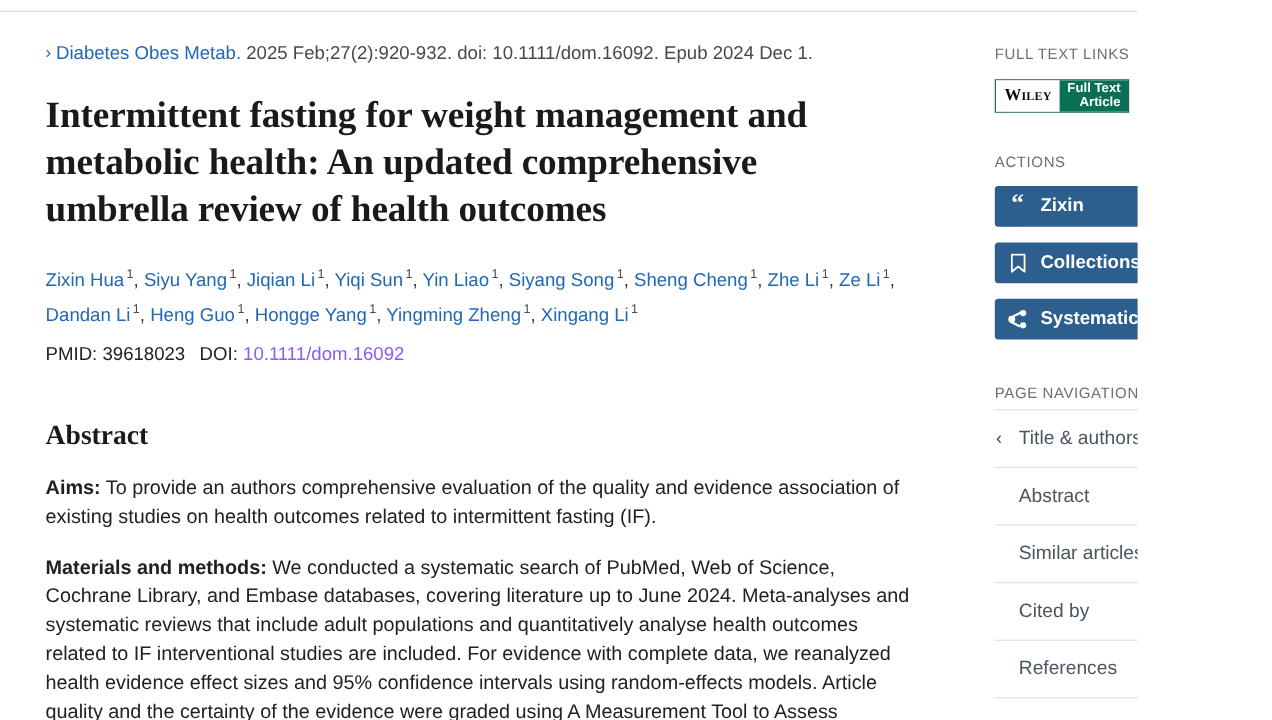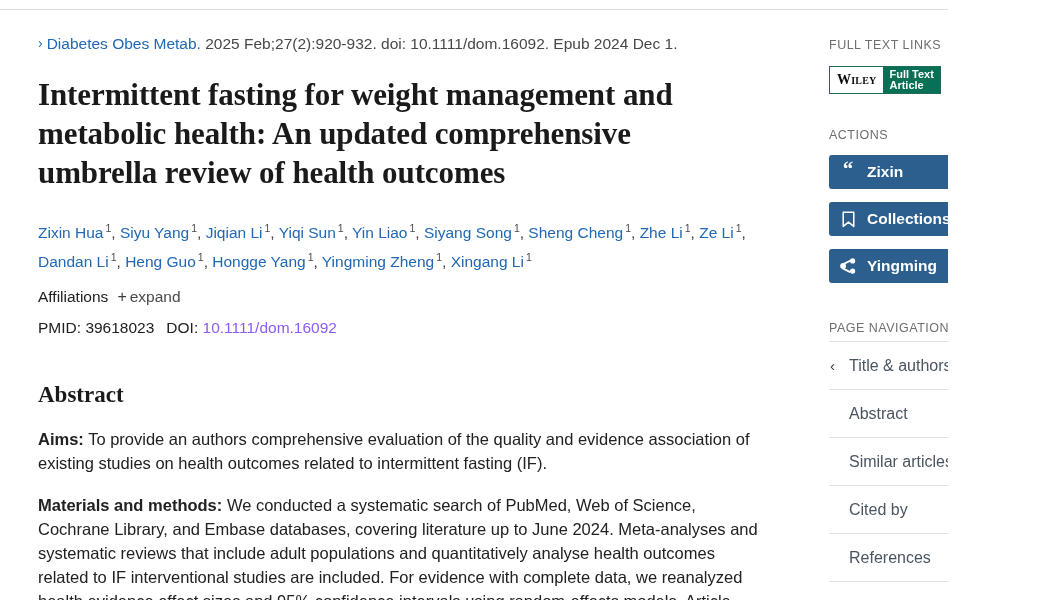--- a/index.html
+++ b/index.html
@@ -174,21 +174,21 @@
     font-family: "Liberation Serif", "DejaVu Serif", serif;
     font-weight: bold;
     font-size: 14px;
     letter-spacing: 0.2px;
     color: #0d0d0d;
     font-variant: small-caps;
   }
   .wiley-ft {
     display: flex;
     flex-direction: column;
-    align-items: flex-start;
+    align-items: flex-end;
     justify-content: center;
     background: #0a7055;
     color: #ffffff;
     font-size: 11px;
     font-weight: bold;
     line-height: 11.5px;
     padding: 0 6px;
   }
 
   .action-btn {
@@ -259,23 +259,20 @@
   <div class="main">
 
     <div class="cit-line">
       <span class="chev-right">›</span><a class="journal-link">Diabetes Obes Metab.</a><span class="cit-rest"> </span><span class="cit-rest">2025 Feb;27(2):920-932. doi: 10.1111/dom.16092. Epub 2024 Dec 1.</span>
     </div>
 
     <h1 class="title">Intermittent fasting for weight management and metabolic health: An updated comprehensive umbrella review of health outcomes</h1>
 
     <div class="authors"><a class="author">Zixin Hua</a><span class="aff-sup">1</span><span class="sep">, </span><a class="author">Siyu Yang</a><span class="aff-sup">1</span><span class="sep">, </span><a class="author">Jiqian Li</a><span class="aff-sup">1</span><span class="sep">, </span><a class="author">Yiqi Sun</a><span class="aff-sup">1</span><span class="sep">, </span><a class="author">Yin Liao</a><span class="aff-sup">1</span><span class="sep">, </span><a class="author">Siyang Song</a><span class="aff-sup">1</span><span class="sep">, </span><a class="author">Sheng Cheng</a><span class="aff-sup">1</span><span class="sep">, </span><a class="author">Zhe Li</a><span class="aff-sup">1</span><span class="sep">, </span><a class="author">Ze Li</a><span class="aff-sup">1</span><span class="sep">, </span><a class="author">Dandan Li</a><span class="aff-sup">1</span><span class="sep">, </span><a class="author">Heng Guo</a><span class="aff-sup">1</span><span class="sep">, </span><a class="author">Hongge Yang</a><span class="aff-sup">1</span><span class="sep">, </span><a class="author">Yingming Zheng</a><span class="aff-sup">1</span><span class="sep">, </span><a class="author">Xingang Li</a><span class="aff-sup">1</span></div>
 
-    <div class="affil-row">
-      <span>Affiliations</span><span class="expand-btn"><span class="plus">+</span><span class="expand-label">expand</span></span>
-    </div>
 
     <div class="ids-row">
       <span>PMID:</span>
       <span>39618023</span><span class="gap"></span><span>DOI:</span>
       <a class="doi-link">10.1111/dom.16092</a>
     </div>
 
     <h2 class="abstract-head">Abstract</h2>
 
     <div>
@@ -318,21 +315,21 @@
     <button class="action-btn">
       <span class="act-ico">
         <svg width="16" height="16" viewBox="0 0 16 16" fill="#ffffff">
           <circle cx="12.6" cy="2.9" r="2.6"></circle>
           <circle cx="12.6" cy="13.1" r="2.6"></circle>
           <circle cx="3.1" cy="8" r="2.9"></circle>
           <rect x="3.6" y="4.9" width="9" height="1.9" transform="rotate(-26 3.6 4.9)"></rect>
           <rect x="2.6" y="9.3" width="9" height="1.9" transform="rotate(26 2.6 9.3)"></rect>
         </svg>
       </span>
-      <span class="act-label">Yingming</span>
+      <span class="act-label">Systematic</span>
     </button>
 
     <div class="rail-head nav-head">PAGE NAVIGATION</div>
 
     <div class="nav-list">
         <div class="nav-item">
           <span class="nav-chev">‹</span>
           <span>Title &amp; authors</span>
         </div>
         <div class="nav-item">

